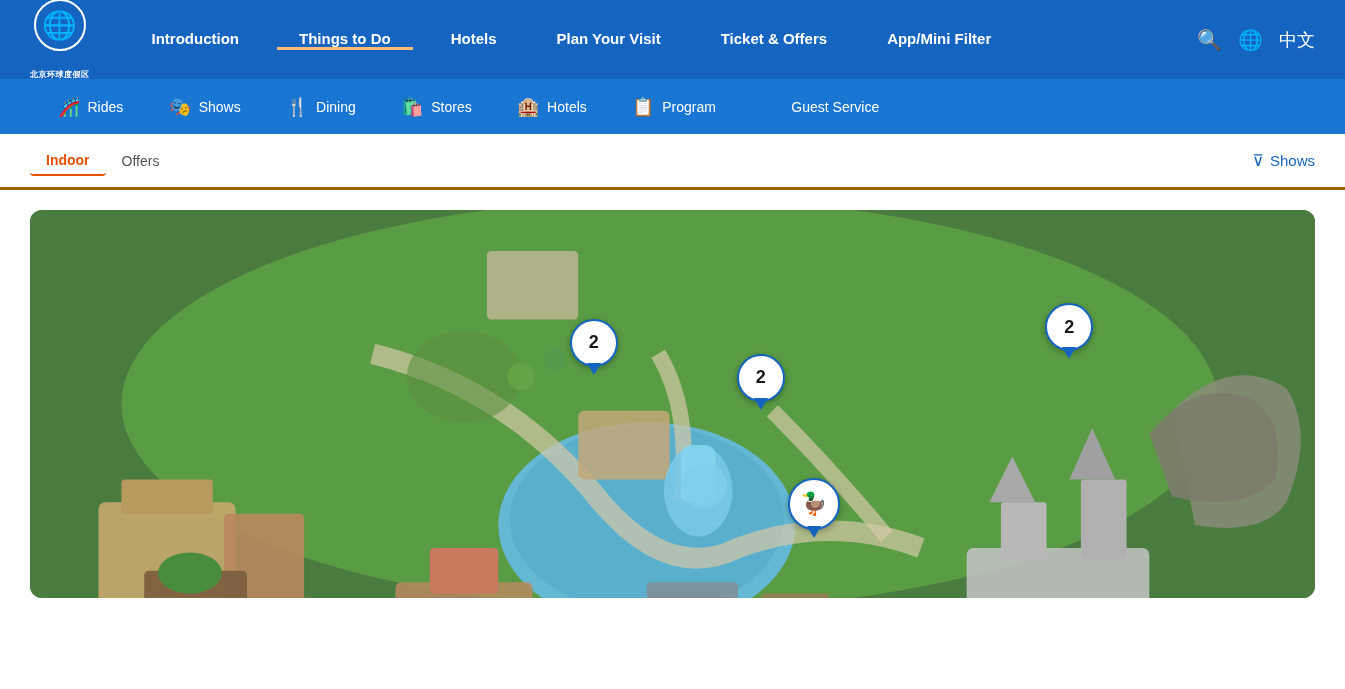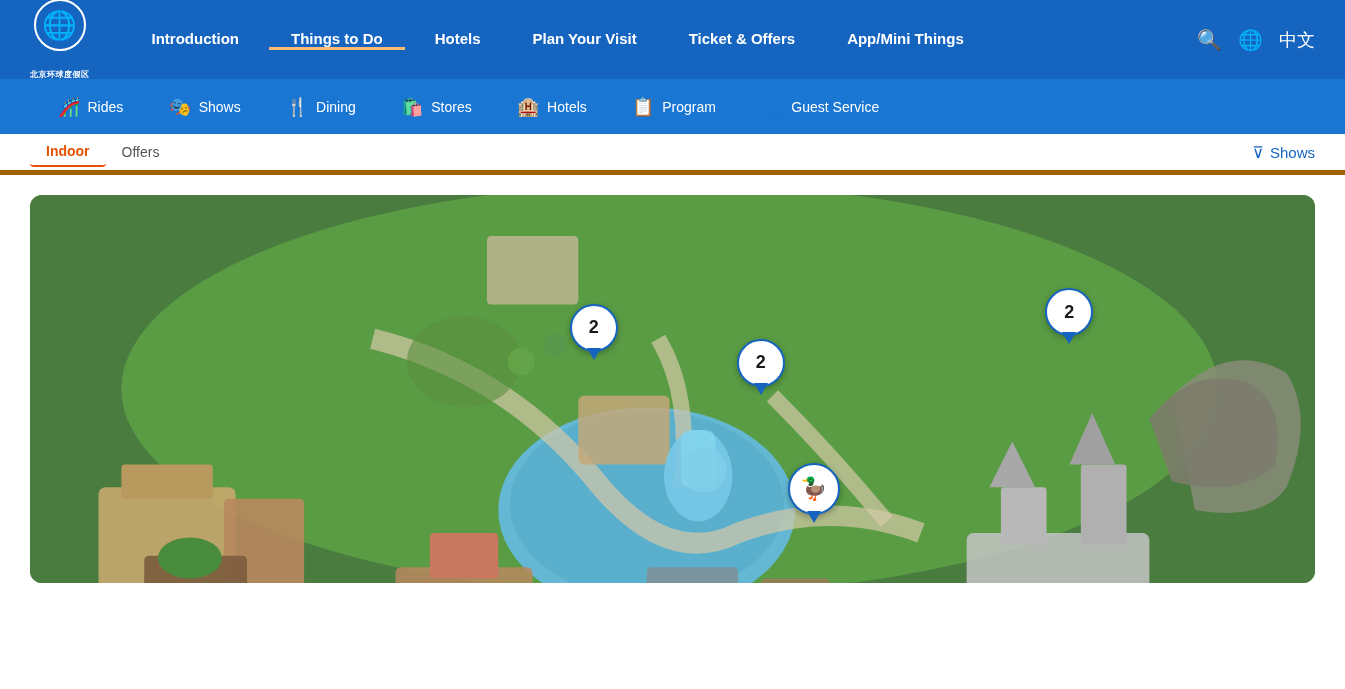--- a/index.html
+++ b/index.html
@@ -36,21 +36,21 @@
       text-align: center;
       margin-top: 18px;
       letter-spacing: 0.5px;
     }
     .logo-globe {
       color: #fff;
       font-size: 28px;
     }
     .top-nav-links {
       display: flex;
-      gap: 8px;
+      gap: 16px;
       flex: 1;
     }
     .top-nav-link {
       color: #fff;
       text-decoration: none;
       font-size: 15px;
       font-weight: 600;
       padding: 0 22px;
       cursor: pointer;
       white-space: nowrap;
@@ -107,22 +107,22 @@
     }
     .sec-nav-icon {
       font-size: 18px;
     }
 
     
     .filter-row {
       display: flex;
       align-items: center;
       padding: 0 30px;
-      height: 41px;
-      border-bottom: 5px solid #a16207;
+      height: 56px;
+      border-bottom: 3px solid #a16207;
       background: #fff;
     }
     .filter-tab {
       font-size: 14px;
       color: #555;
       padding: 6px 16px;
       cursor: pointer;
       border-radius: 4px;
     }
     .filter-tab.active {
@@ -262,21 +262,21 @@
     </div>
     <span class="logo-text">北京环球度假区</span>
   </div>
 
   <div class="top-nav-links">
     <a class="top-nav-link">Introduction</a>
     <a class="top-nav-link active">Things to Do</a>
     <a class="top-nav-link">Hotels</a>
     <a class="top-nav-link">Plan Your Visit</a>
     <a class="top-nav-link">Ticket &amp; Offers</a>
-    <a class="top-nav-link">App/Mini Things</a>
+    <a class="top-nav-link">App/Mini Filter</a>
   </div>
 
   <div class="top-nav-right">
     <button class="search-icon-btn">🔍</button>
     <button class="globe-icon-btn">🌐</button>
     <button class="lang-btn">中文</button>
   </div>
 </nav>
 
 <nav class="secondary-nav">

